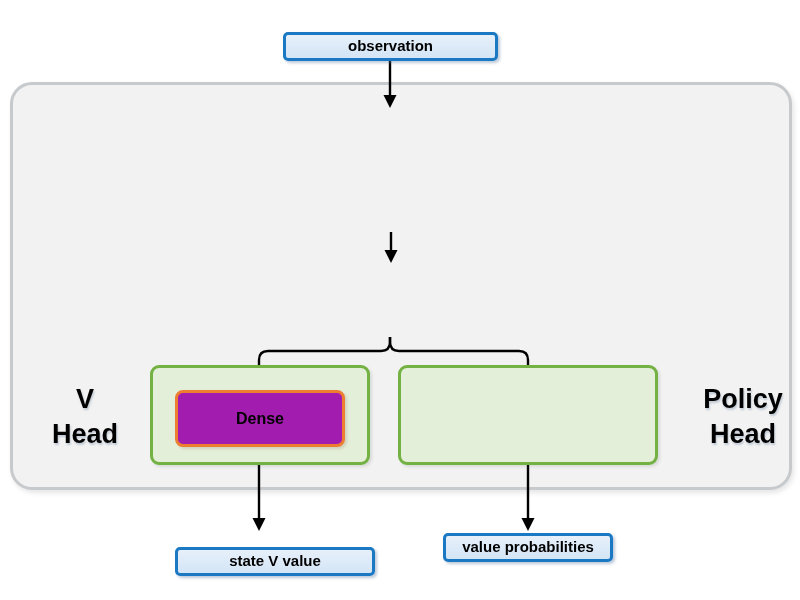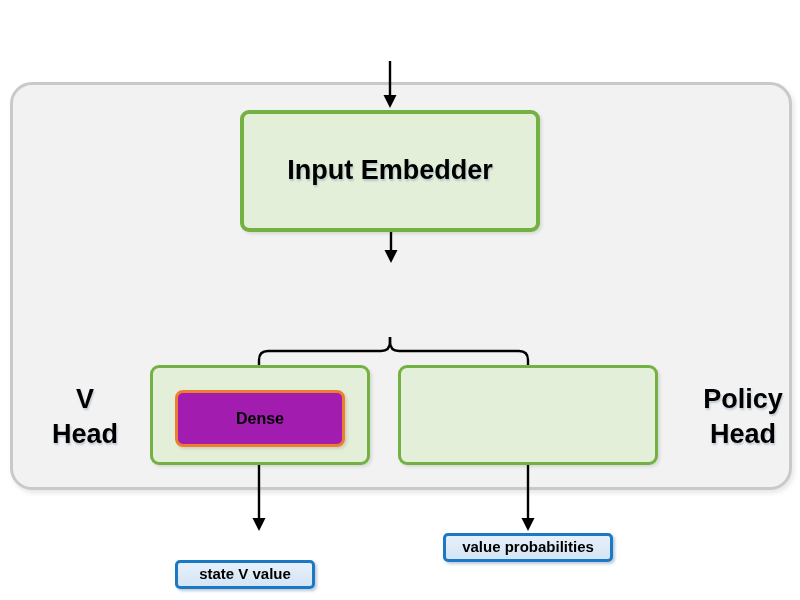--- a/index.html
+++ b/index.html
@@ -67,21 +67,21 @@
   
   #node-observation   { left: 283px; top: 32px;  width: 215px; height: 29px; }
   #node-input-embedder{ left: 240px; top: 110px; width: 300px; height: 122px; }
   #node-middleware    { left: 240px; top: 265px; width: 300px; height: 72px; }
   #box-v-head         { left: 150px; top: 365px; width: 220px; height: 100px; }
   #node-dense         { left: 175px; top: 390px; width: 170px; height: 57px; }
   #box-policy-head    { left: 398px; top: 365px; width: 260px; height: 100px; }
   #node-dense-softmax { left: 417px; top: 388px; width: 223px; height: 59px; }
   #label-v-head       { left: 25px;  top: 382px; width: 120px; }
   #label-policy-head  { left: 659px; top: 382px; width: 120px; margin-left: 24px; }
-  #node-state-v       { left: 175px; top: 560px; width: 140px; height: 29px; align-items: center; }
+  #node-state-v       { left: 175px; top: 547px; width: 200px; height: 29px; align-items: center; }
   #node-action-prob   { left: 443px; top: 533px; width: 170px; height: 29px; }
   .arrows {
     position: absolute;
     left: 0; top: 0;
     width: 800px; height: 600px;
     pointer-events: none;
   }
   .arrows path { stroke: #000; stroke-width: 2.4; fill: none; }
   .arrows polygon { fill: #000; stroke: none; }
 </style>
@@ -112,24 +112,24 @@
     <g>
       <path d="M259,447 L259,519"></path>
       <polygon points="252.5,518 265.5,518 259,531"></polygon>
     </g>
     <g>
       <path d="M528,447 L528,519"></path>
       <polygon points="521.5,518 534.5,518 528,531"></polygon>
     </g>
   </svg>
 
+  <div id="node-observation" class="node blue">
+    <span>observation</span>
+  </div>
 
-  <div id="node-input-embedder" class="node green">
-    <span class="layer-title">Input Embedder</span>
-  </div>
 
 
   <div id="label-v-head" class="head-label">
     <div>V</div>
     <div>Head</div>
   </div>
 
   <div id="box-v-head" class="node green head-box"></div>
 
   <div id="node-dense" class="node orange">

